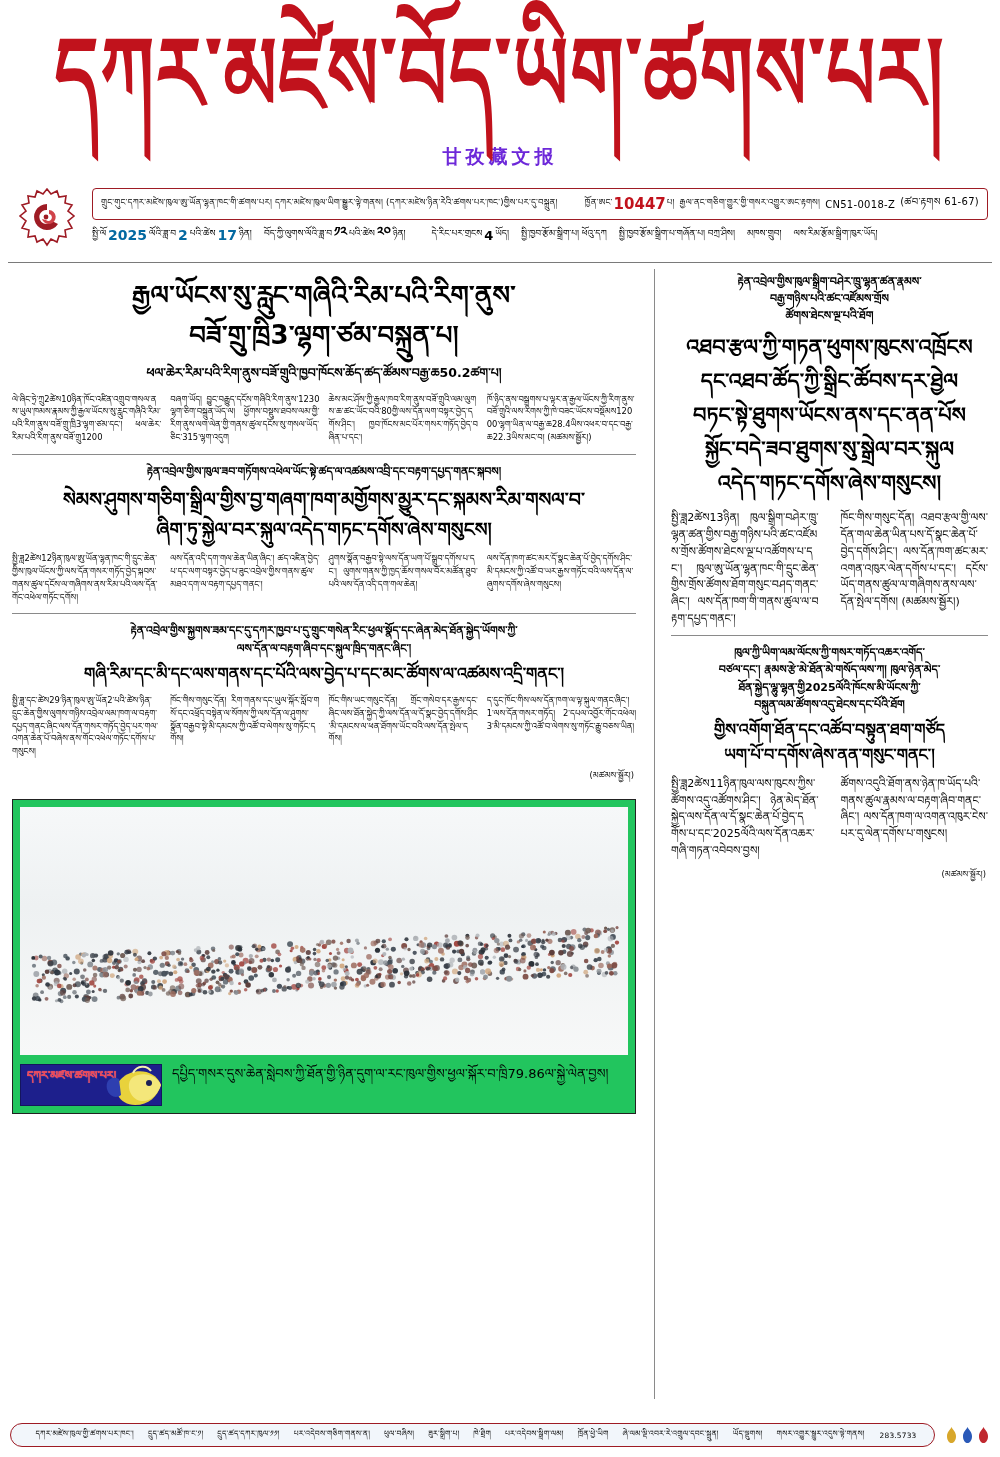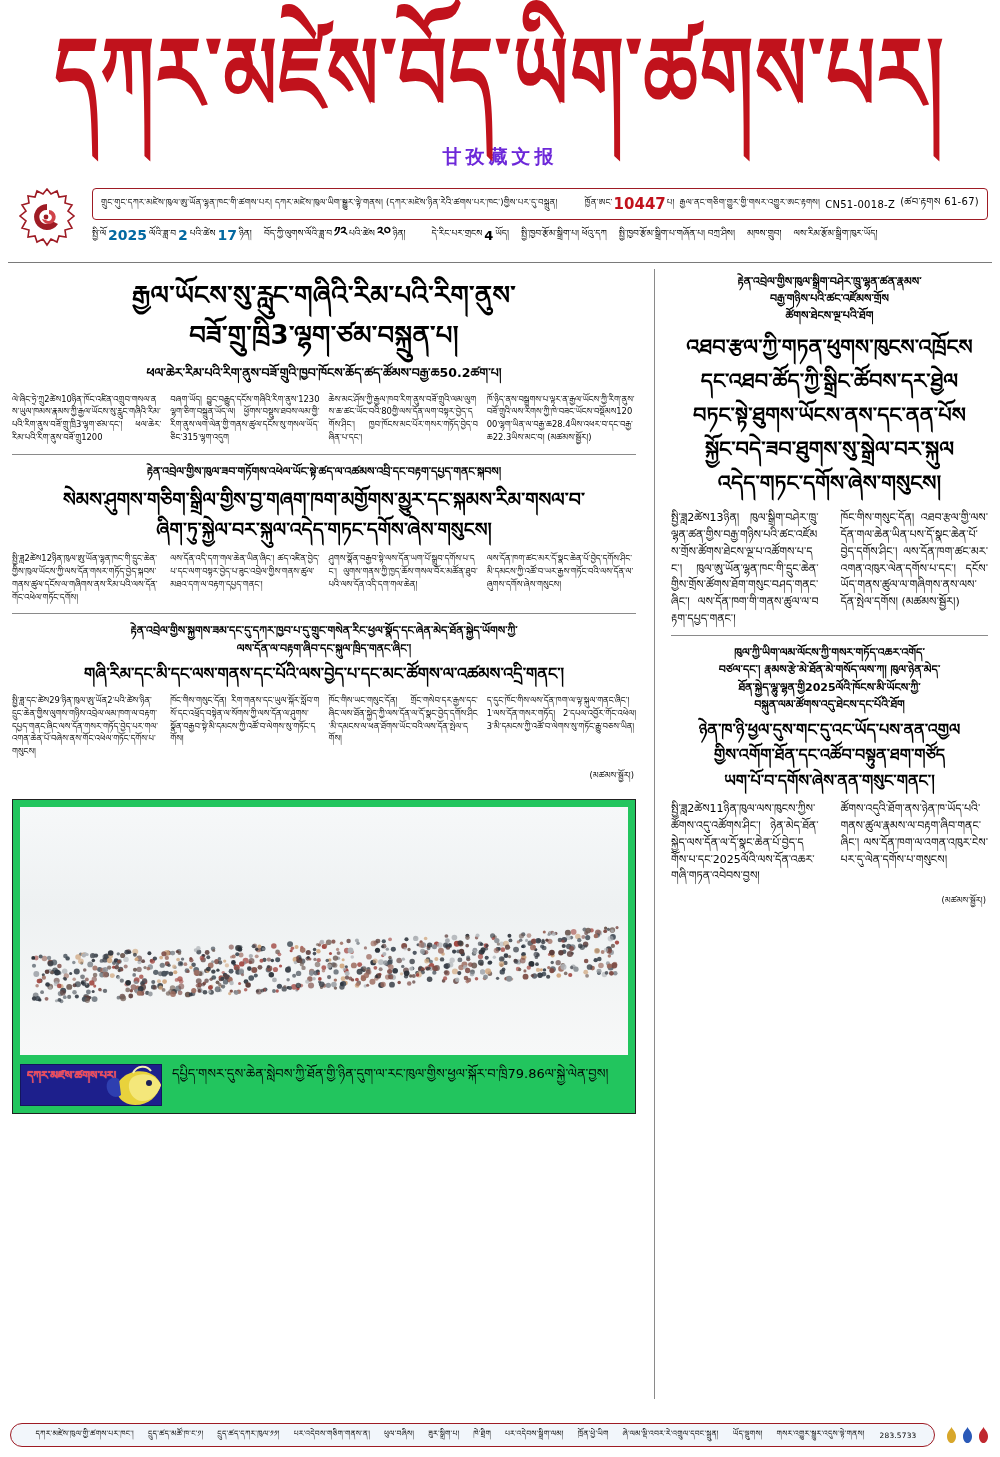--- a/index.html
+++ b/index.html
@@ -1318,21 +1318,20 @@
       <div class="hr-thin"></div>
 
       <div>
         <div class="kicker">
           <div>ཁུལ་ཀྱི་ཡིག་ལམ་ལོངས་ཀྱི་གསར་གཏོད་འཆར་འགོད་</div>
           <div>བཙལ་དང་།  རྣམས་རྩེ་མེ་ཐོན་མེ་གསོད་ལས་ཀ།  ཁུལ་ཉེན་མེད་</div>
           <div>ཐོན་སྐྱེད་ལྷུ་ལྷན་གྱི2025ལོའི་ཁོངས་མི་ཡོངས་ཀྱི་</div>
           <div>བསྐུན་ལམ་ཚོགས་འདུ་ཐེངས་དང་པོའི་ཐོག</div>
         </div>
         <div class="headline-md">
-          <div>ཉེན་ཁ་ཉི་ཕྱལ་དུས་གང་དུ་འང་ཡོད་པས་ནན་འགྱལ</div>
           <div>གྱིས་འགོག་ཐོན་དང་འཚོབ་བསྟུན་ཐག་གཙོད</div>
           <div>ཡག་པོ་བ་དགོས་ཞེས་ནན་གསུང་གནང་།</div>
         </div>
         <div class="textcols-2">
           <div>སྤྱི་ཟླ2ཚེས11ཉིན་ཁུལ་ལས་ཁུངས་ཀྱིས་ཚོགས་འདུ་འཚོགས་ཤིང་། ཉེན་མེད་ཐོན་སྐྱེད་ལས་དོན་ལ་དོ་སྣང་ཆེན་པོ་བྱེད་དགོས་པ་དང་2025ལོའི་ལས་དོན་འཆར་གཞི་གཏན་འབེབས་བྱས།</div>
           <div>ཚོགས་འདུའི་ཐོག་ནས་ཉེན་ཁ་ཡོད་པའི་གནས་ཚུལ་རྣམས་ལ་བརྟག་ཞིབ་གནང་ཞིང་། ལས་དོན་ཁག་ལ་འགན་འཁུར་ངེས་པར་དུ་ལེན་དགོས་པ་གསུངས།</div>
         </div>
         <div class="byline">(མཚམས་སྦྱོར།)</div>
       </div>
 

